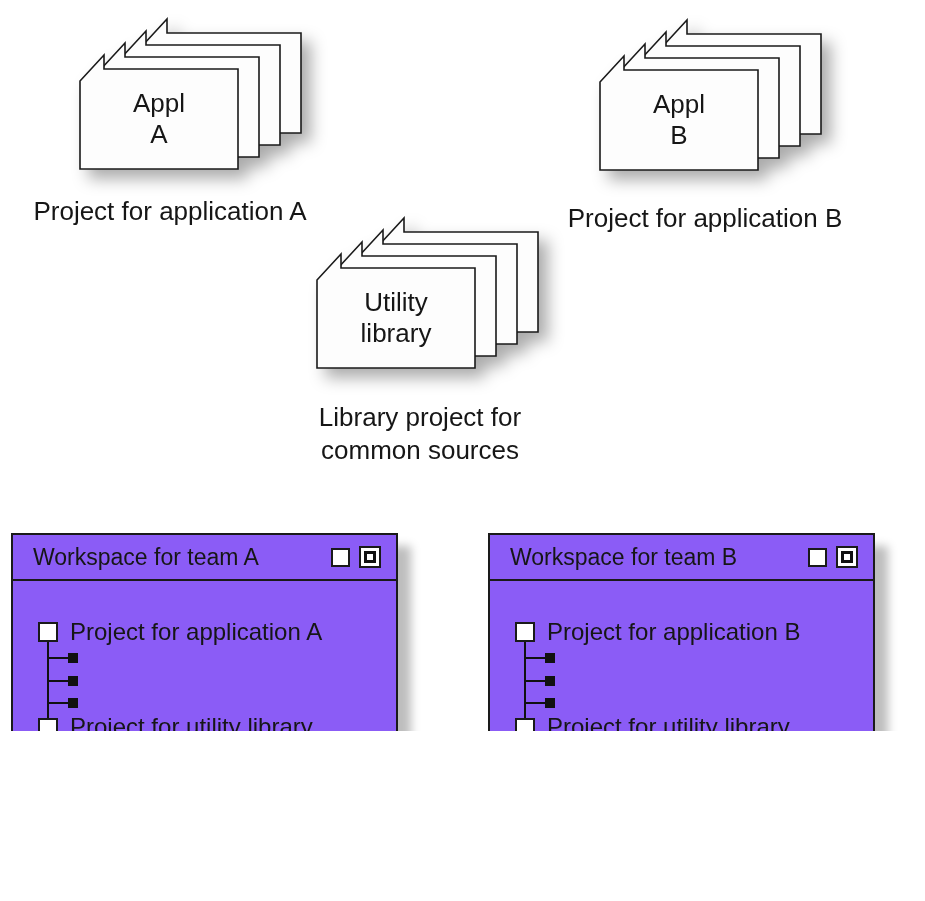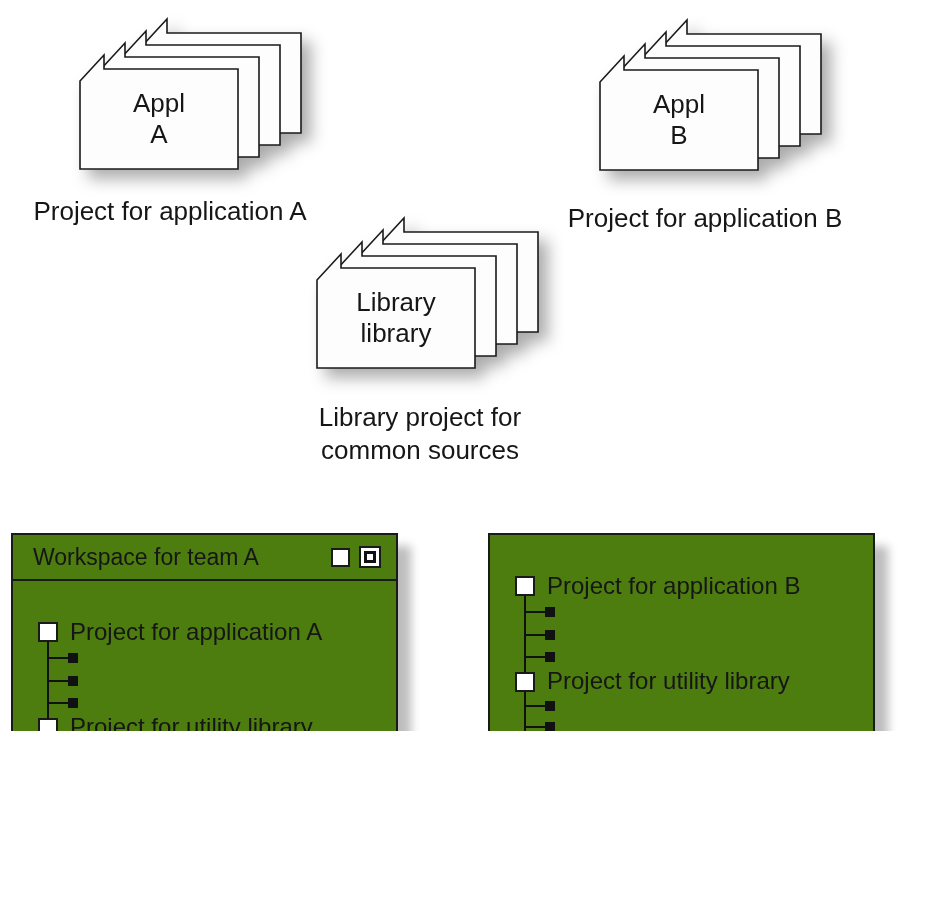--- a/index.html
+++ b/index.html
@@ -12,21 +12,21 @@
   .stack-label{
     position:absolute;width:158px;height:100px;display:flex;align-items:center;justify-content:center;
     text-align:center;font-size:26px;line-height:31px;white-space:pre-line;color:#161616;
   }
   .stack-caption{
     position:absolute;width:300px;text-align:center;font-size:26px;line-height:33px;
     white-space:pre-line;color:#161616;
   }
   
   .window{
-    position:absolute;width:387px;height:320px;background:#4d7c0f;border:2px solid #1a1a1a;
+    position:absolute;width:387px;height:320px;background:#8b5cf6;border:2px solid #1a1a1a;
     box-sizing:border-box;box-shadow:13px 13px 9px rgba(0,0,0,0.26);
   }
   .titlebar{
     height:44px;border-bottom:2px solid #1a1a1a;display:flex;align-items:center;
     padding:0 15px 0 20px;box-sizing:content-box;
   }
   .title{font-size:23px;color:#161616;flex:1 1 auto;}
   .winbtns{display:flex;align-items:center;gap:9px;}
   .btn-plain{width:19px;height:19px;border:2px solid #1a1a1a;background:#fff;box-sizing:border-box;}
   .btn-nested{width:22px;height:22px;border:2px solid #1a1a1a;background:#fff;box-sizing:border-box;
@@ -67,21 +67,21 @@
   <svg class="stack-svg" style="left:598px;top:18px" width="226" height="156" viewBox="-2 -52 226 156">
     <use href="#doc-stack-shape"></use>
   </svg>
   <div class="stack-label" style="left:600px;top:70px">Appl
 B</div>
   <div class="stack-caption" style="left:555px;top:202px">Project for application B</div>
 
   <svg class="stack-svg" style="left:315px;top:216px" width="226" height="156" viewBox="-2 -52 226 156">
     <use href="#doc-stack-shape"></use>
   </svg>
-  <div class="stack-label" style="left:317px;top:268px">Library
+  <div class="stack-label" style="left:317px;top:268px">Utility
 library</div>
   <div class="stack-caption" style="left:270px;top:401px">Library project for
 common sources</div>
 
   <div class="window" style="left:11px;top:533px">
     <div class="titlebar">
       <span class="title">Workspace for team A</span>
       <span class="winbtns">
         <span class="btn-plain"></span>
         <span class="btn-nested">
@@ -106,20 +106,29 @@
       <div class="tree-branch" style="left:34px;top:170px"></div>
       <div class="tree-leaf" style="left:55px;top:166px"></div>
       <div class="tree-branch" style="left:34px;top:191px"></div>
       <div class="tree-leaf" style="left:55px;top:187px"></div>
       <div class="tree-branch" style="left:34px;top:214px"></div>
       <div class="tree-leaf" style="left:55px;top:210px"></div>
     </div>
   </div>
 
   <div class="window" style="left:488px;top:533px">
+    <div class="titlebar">
+      <span class="title">Workspace for team B</span>
+      <span class="winbtns">
+        <span class="btn-plain"></span>
+        <span class="btn-nested">
+            <span class="inner"></span>
+          </span>
+      </span>
+    </div>
     <div class="winbody">
       <div class="tree-vline" style="left:34px;top:61px;height:171px"></div>
 
       <div class="tree-checkbox" style="left:25px;top:41px"></div>
       <div class="tree-label" style="left:57px;top:37px">Project for application B</div>
       <div class="tree-branch" style="left:34px;top:76px"></div>
       <div class="tree-leaf" style="left:55px;top:72px"></div>
       <div class="tree-branch" style="left:34px;top:99px"></div>
       <div class="tree-leaf" style="left:55px;top:95px"></div>
       <div class="tree-branch" style="left:34px;top:121px"></div>

